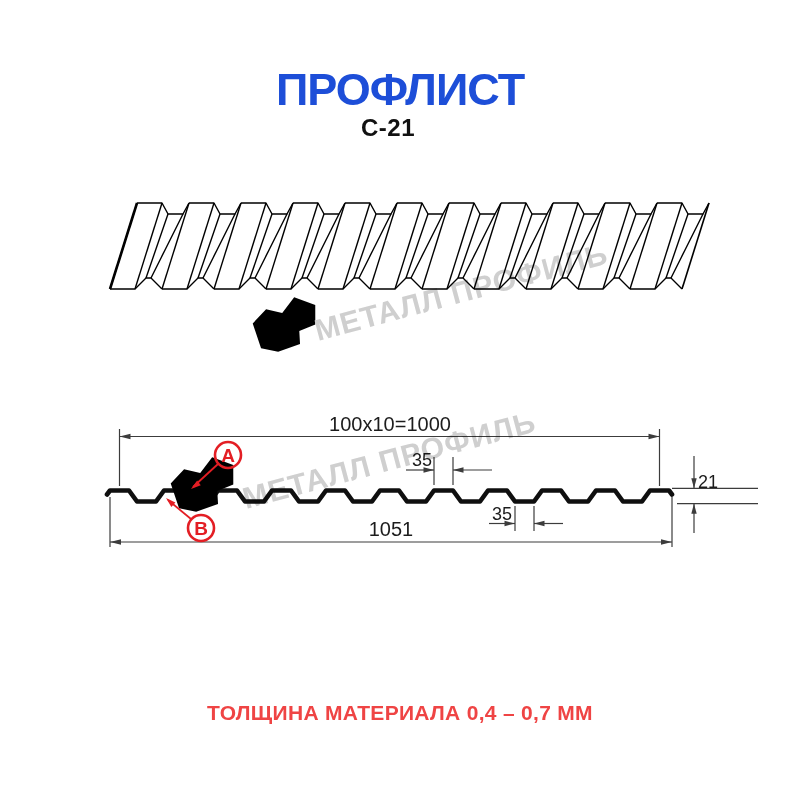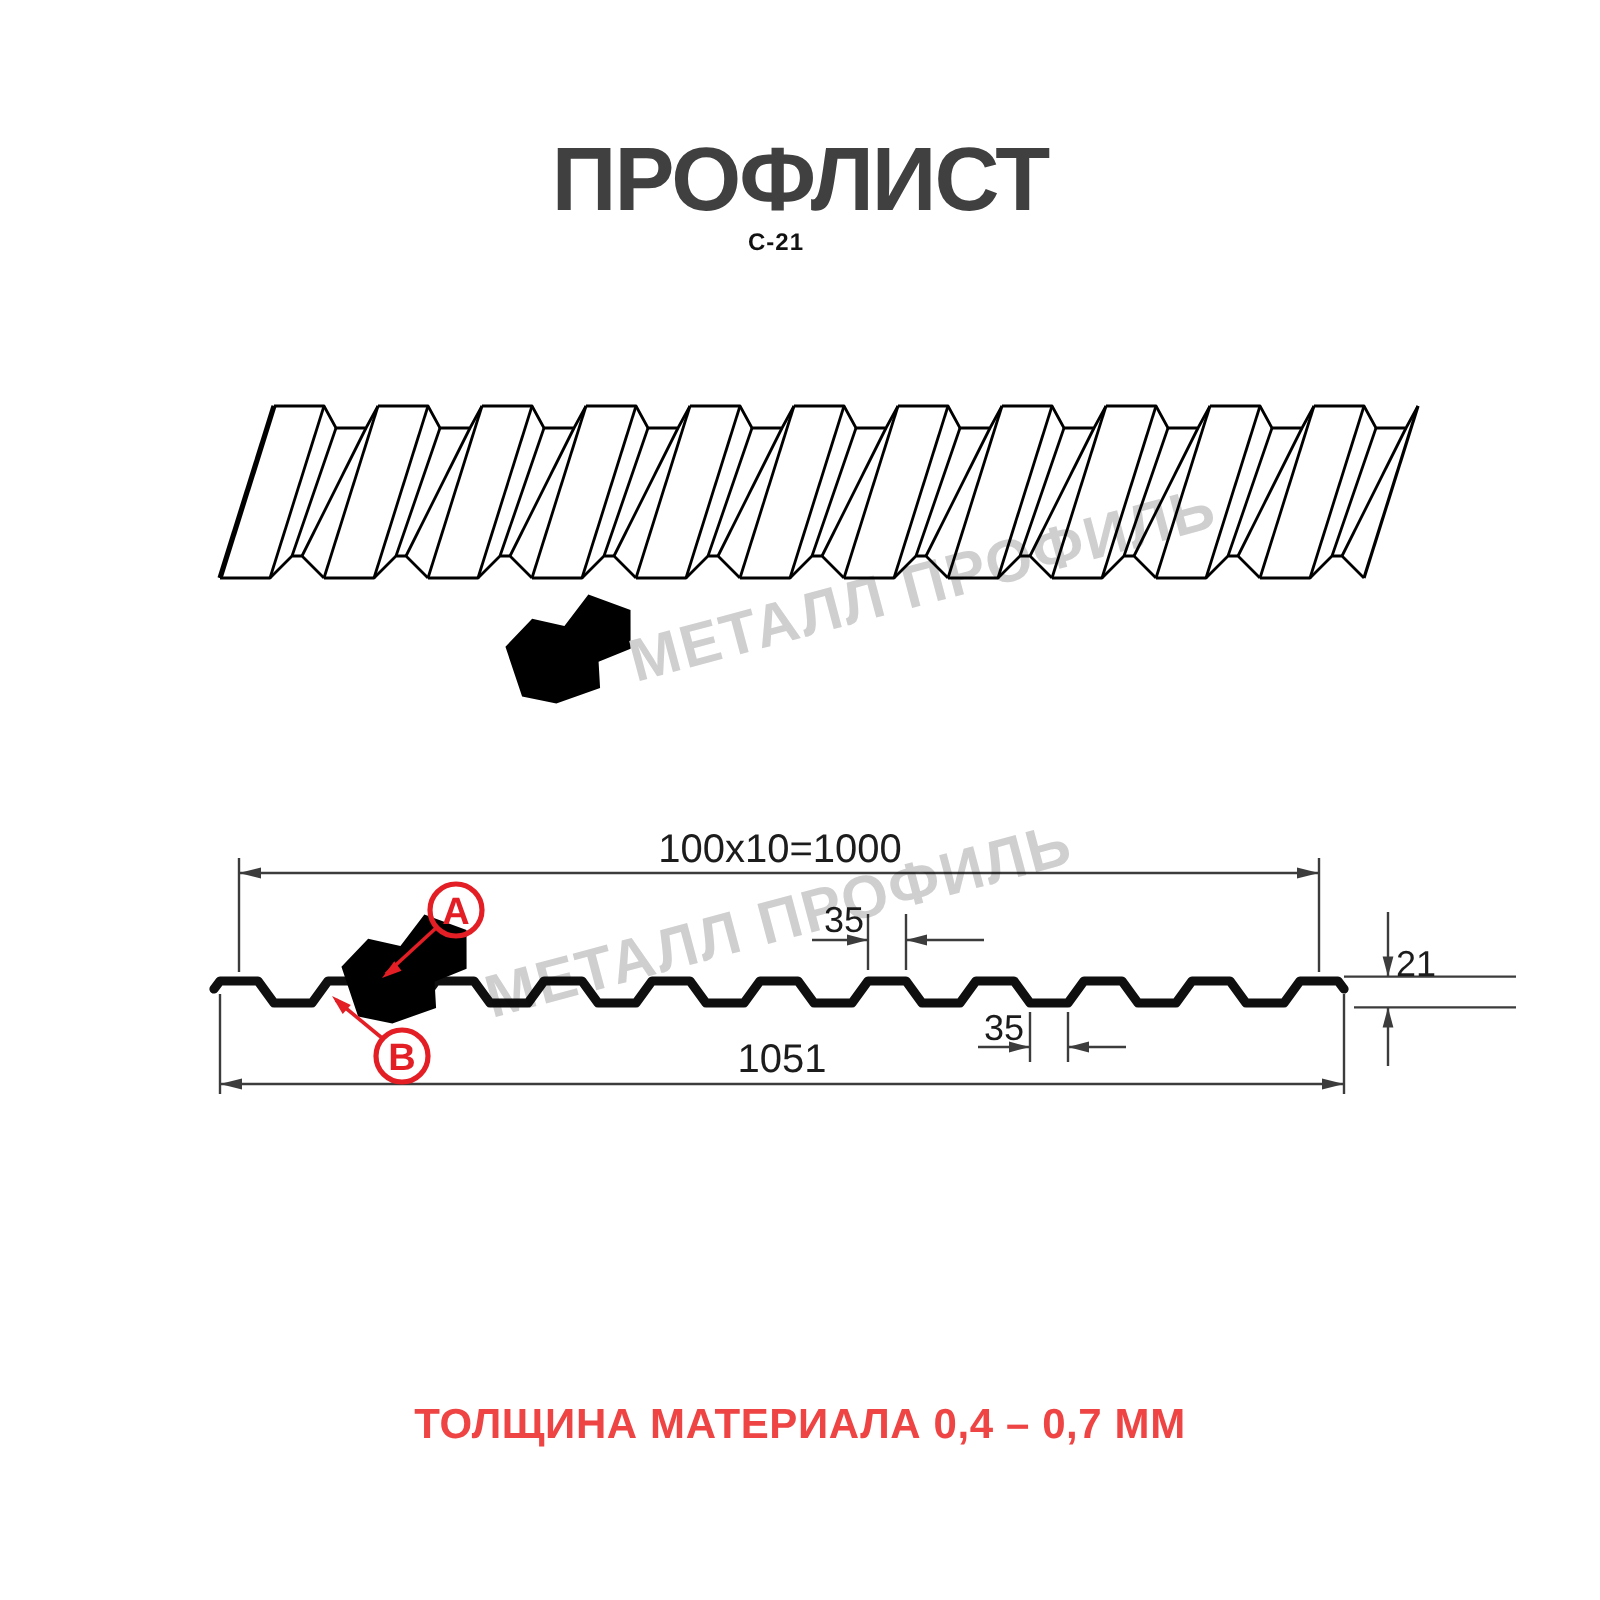--- a/index.html
+++ b/index.html
@@ -5,25 +5,25 @@
   html,body{margin:0;padding:0;}
   body{
     width:800px;height:800px;position:relative;overflow:hidden;
     background:#ffffff;
     font-family:"Liberation Sans", sans-serif;
     color:#0a0a0a;
   }
   .title{
     position:absolute;top:64px;left:0;width:800px;
     text-align:center;font-size:45px;font-weight:700;letter-spacing:-1px;
-    color:#404040;
+    color:#1d4ed8;
   }
   .subtitle{
     position:absolute;top:114px;left:0;width:776px;
-    text-align:center;font-size:12px;font-weight:600;letter-spacing:.5px;
+    text-align:center;font-size:24px;font-weight:600;letter-spacing:.5px;
     color:#111;
   }
   .footer-note{
     position:absolute;top:701px;left:0;width:800px;
     text-align:center;font-size:21px;font-weight:600;letter-spacing:.3px;
     color:#ef4444;
   }
   svg.scene{position:absolute;left:0;top:0;}
   .wm{mix-blend-mode:multiply;}
   .wm text{fill:#cfcfcf;font-weight:700;letter-spacing:1px;}

